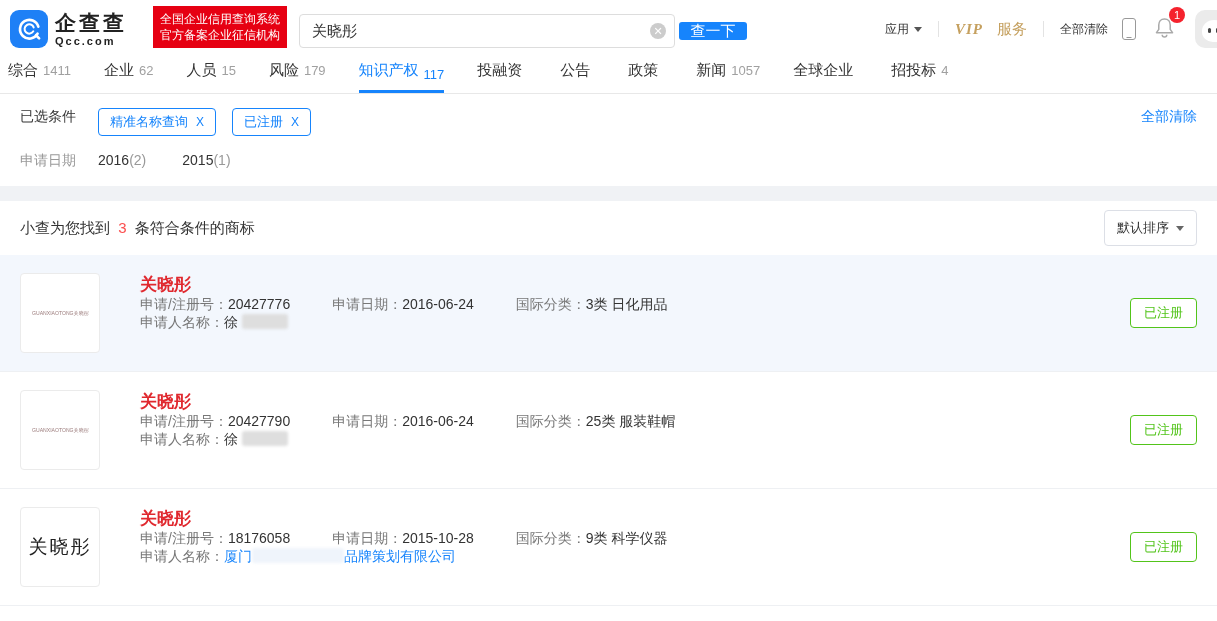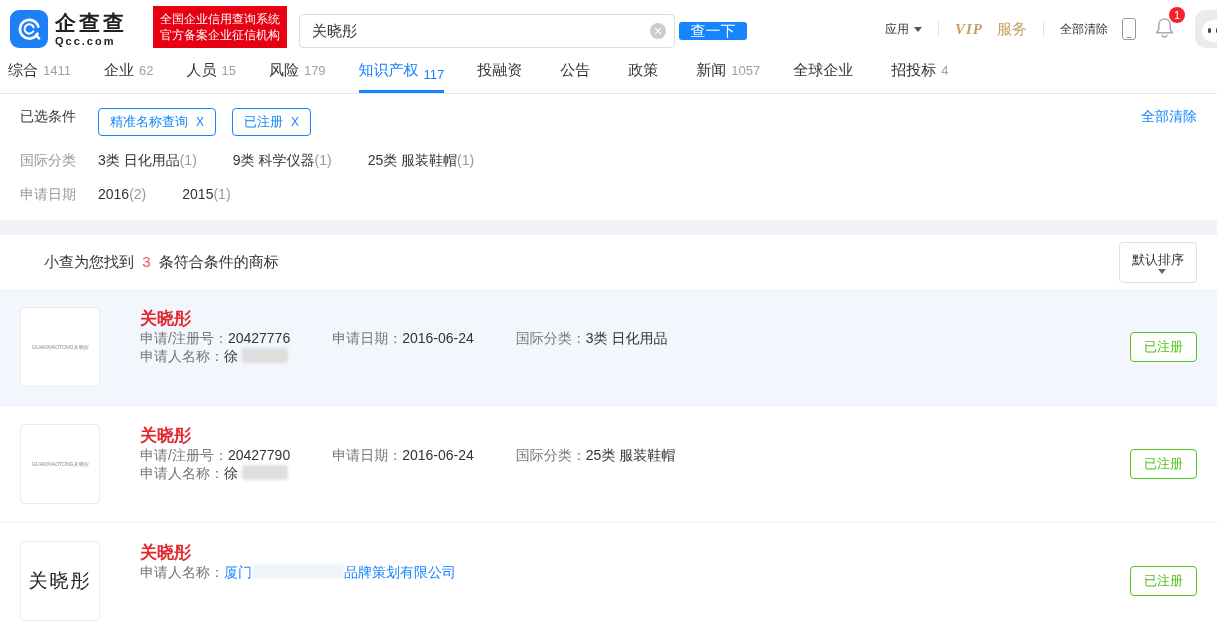--- a/index.html
+++ b/index.html
@@ -48,24 +48,24 @@
   .f-label.dark { color:#333; }
   .tag { display:inline-flex; align-items:center; border:1px solid #1684fc; color:#1684fc; font-size:13px; border-radius:4px; padding:4px 11px; margin-right:16px; cursor:pointer; background:#fff; }
   .tag .x { margin-left:8px; font-size:12px; }
   .clear-all { margin-left:auto; color:#1684fc; font-size:14px; cursor:pointer; }
   .f-opt { font-size:14px; color:#333; margin-right:36px; cursor:pointer; }
   .f-opt .cnt { color:#999; }
 
   .section-gap { height:15px; background:#f0f2f5; }
 
   
-  .result-head { height:54px; display:flex; align-items:center; padding:0 20px; background:#fff;margin-left:24px; }
+  .result-head { height:54px; display:flex; align-items:center; padding:0 20px; background:#fff; }
   .summary { font-size:15px; color:#333; }
   .summary .num { color:#fb4e4e; margin:0 4px; }
-  .sort-btn { margin-left:auto; display:flex; align-items:center; border:1px solid #dcdfe6; border-radius:4px; background:#fff; padding:8px 12px; font-size:13px; color:#333; cursor:pointer; font-family:inherit;flex-direction:column; }
+  .sort-btn { margin-left:auto; display:flex; align-items:center; border:1px solid #dcdfe6; border-radius:4px; background:#fff; padding:8px 12px; font-size:13px; color:#333; cursor:pointer; font-family:inherit; }
   .sort-btn .caret-down { border-top-color:#666; margin-left:7px; }
 
   .row { display:flex; align-items:flex-start; padding:18px 20px; border-bottom:1px solid #eef0f3; background:#fff; }
   .row.hovered { background:#f3f7fd; }
   .tm-img { width:80px; height:80px; flex:0 0 80px; background:#fff; border:1px solid #ebebeb; border-radius:4px; display:flex; align-items:center; justify-content:center; margin-right:40px; cursor:pointer; overflow:hidden; }
   .tm-img .tiny { font-size:6px; color:#9c7c7c; letter-spacing:0; white-space:nowrap; transform:scale(0.85); }
   .tm-img .serif { font-family:"Liberation Serif","DejaVu Serif",serif; font-size:19px; color:#222; letter-spacing:2px; white-space:nowrap; }
   .tm-body { flex:1 1 auto; }
   .tm-title { font-size:17px; font-weight:700; color:#e0282e; cursor:pointer; display:inline-block; }
   .tm-line { margin-top:0; font-size:14px; color:#333; display:flex; }
@@ -185,26 +185,20 @@
       <span>精准名称查询</span>
       <span class="x">X</span>
     </div>
     <div class="tag">
       <span>已注册</span>
       <span class="x">X</span>
     </div>
     <div class="clear-all">全部清除</div>
   </div>
   <div class="f-row">
-    <div class="f-label">国际分类</div>
-    <div class="f-opt"><span>3类 日化用品</span><span class="cnt">(1)</span></div>
-    <div class="f-opt"><span>9类 科学仪器</span><span class="cnt">(1)</span></div>
-    <div class="f-opt"><span>25类 服装鞋帽</span><span class="cnt">(1)</span></div>
-  </div>
-  <div class="f-row">
     <div class="f-label">申请日期</div>
     <div class="f-opt"><span>2016</span><span class="cnt">(2)</span></div>
     <div class="f-opt"><span>2015</span><span class="cnt">(1)</span></div>
   </div>
 </div>
 
 <div class="section-gap"></div>
 
 <div class="result-head">
   <div class="summary">
@@ -254,17 +248,22 @@
   <div class="status-pill">已注册</div>
 </div>
 
 <div class="row">
   <div class="tm-img">
     <span class="serif">关晓彤</span>
   </div>
   <div class="tm-body">
     <span class="tm-title">关晓彤</span>
     <div class="tm-line">
+      <span class="pair"><span class="lbl">申请/注册号：</span><span>18176058</span></span>
+      <span class="pair"><span class="lbl">申请日期：</span><span>2015-10-28</span></span>
+      <span class="pair"><span class="lbl">国际分类：</span><span>9类 科学仪器</span></span>
+    </div>
+    <div class="tm-line">
       <span class="pair"><span class="lbl">申请人名称：</span><span class="link"><span>厦门</span><span class="blur-chip light"></span><span>品牌策划有限公司</span></span></span>
     </div>
   </div>
   <div class="status-pill">已注册</div>
 </div>
 
 </body></html>

